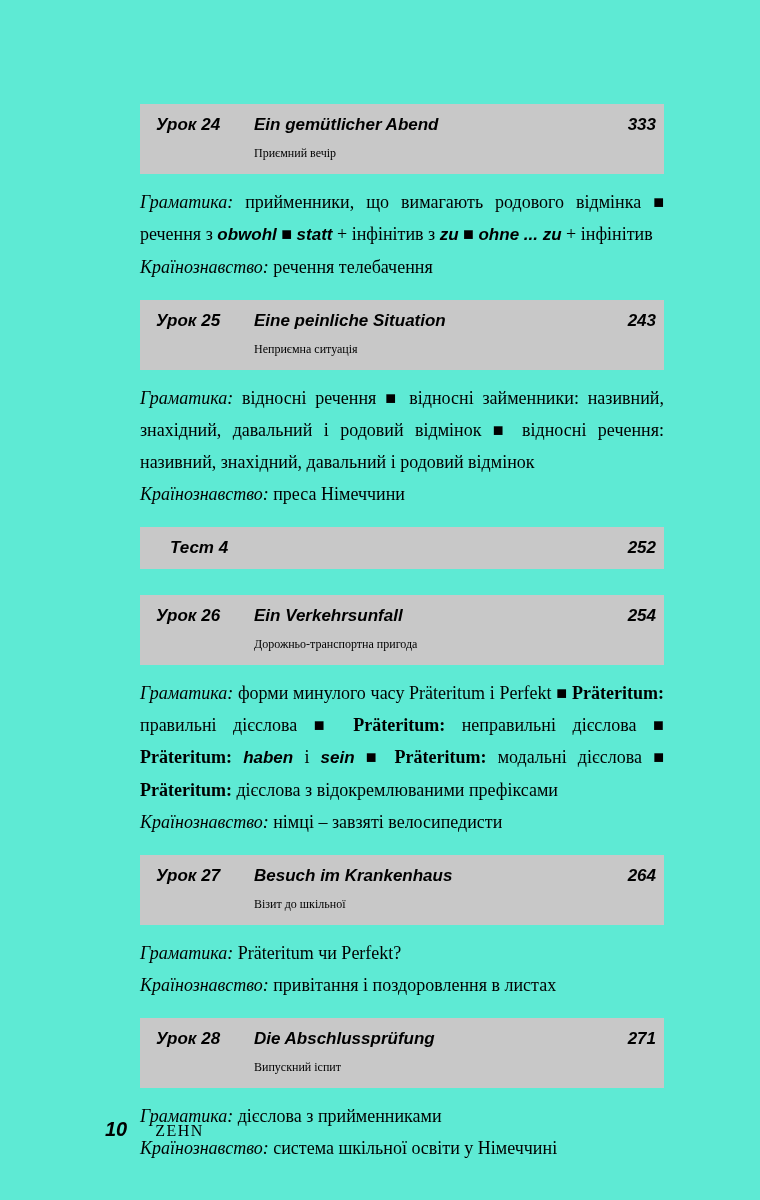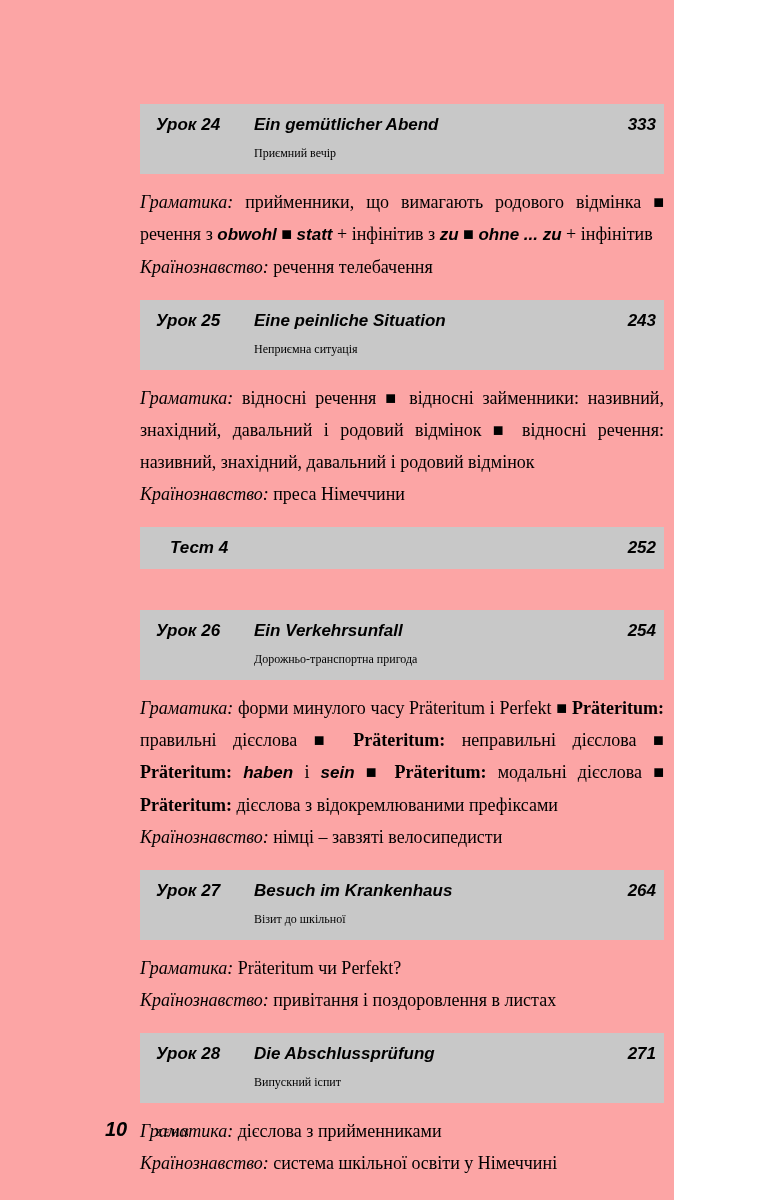--- a/index.html
+++ b/index.html
@@ -1,20 +1,20 @@
 <!DOCTYPE html>
 <html style="--header_bar: #c8c8c8;"><head>
 <meta charset="utf-8">
 <style>
   html, body { margin: 0; padding: 0; background: #ffffff; }
   .page {
     position: relative;
-    width: 674px;
+    width: 760px;
     height: 1200px;
-    background: #fca5a5;
+    background: #5eead4;
     color: #000000;
     font-family: "Liberation Serif", serif;
     overflow: hidden;
   }
   .content {
     position: absolute;
     left: 140px;
     top: 104px;
     width: 524px;
   }
@@ -23,21 +23,21 @@
     background: var(--header_bar, #c8c8c8);
     display: grid;
     grid-template-columns: 98px 1fr 54px;
     padding: 7px 8px 7px 16px;
     margin-bottom: 12px;
     line-height: 28px;
   }
   .bar-test {
     grid-template-columns: 1fr 54px;
     margin-top: 6px;
-    margin-bottom: 41px;
+    margin-bottom: 26px;
     padding-left: 30px;
   }
   .bar-label, .bar-de, .bar-page {
     font-family: "Liberation Sans", sans-serif;
     font-weight: 700;
     font-style: italic;
     font-size: 17px;
   }
   .bar-page { text-align: right; }
   .bar-uk {
@@ -69,21 +69,21 @@
     align-items: baseline;
   }
   .footer-num {
     font-family: "Liberation Sans", sans-serif;
     font-weight: 700;
     font-style: italic;
     font-size: 20px;
   }
   .footer-title {
     font-family: "Liberation Serif", serif;
-    font-size: 11px;
+    font-size: 16px;
     letter-spacing: 1.5px;
     margin-left: 28px;
   }
 </style>
 </head>
 <body>
 
 <div class="page">
   <div class="content">
 

